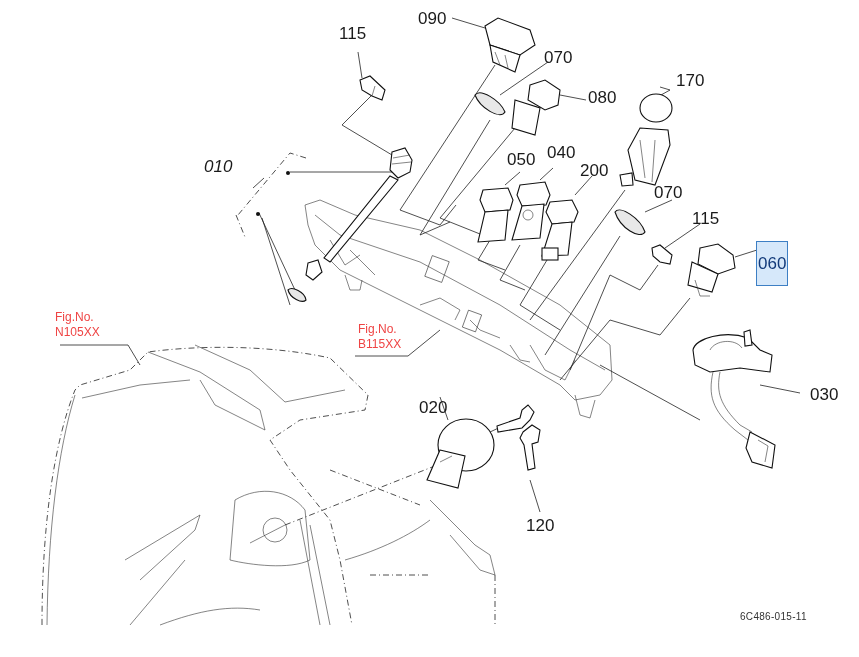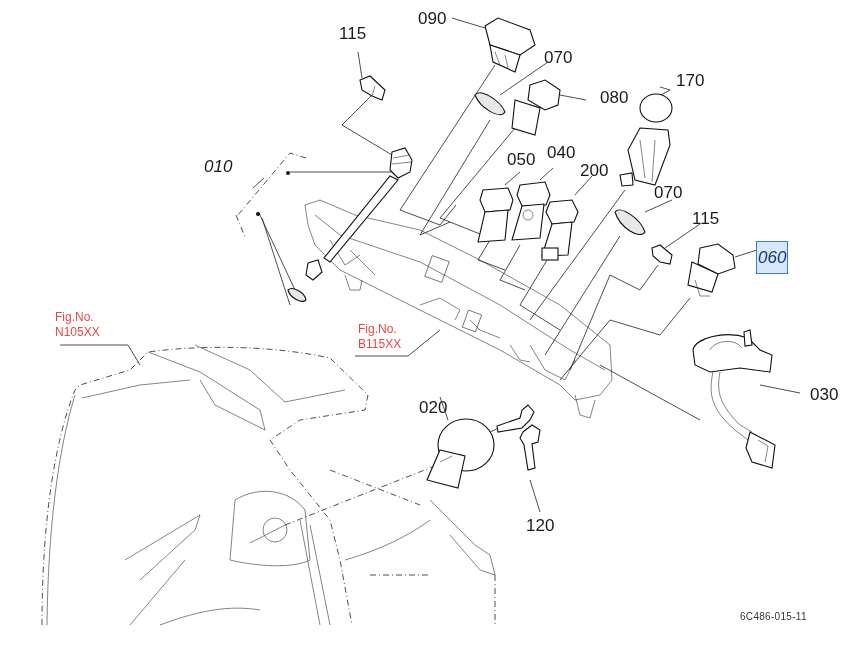--- a/index.html
+++ b/index.html
@@ -1,21 +1,21 @@
 <!DOCTYPE html>
 <html><head>
 <meta charset="utf-8">
 <style>
   html, body { margin: 0; padding: 0; background: #ffffff; }
   body { width: 859px; height: 657px; position: relative; overflow: hidden;
          font-family: "Liberation Sans", sans-serif; color: #1a1a1a; }
   #diagram { position: absolute; left: 0; top: 0; width: 859px; height: 657px; }
   .lbl { position: absolute; font-family: "Liberation Sans", sans-serif; font-size: 17px;
          color: #1a1a1a; line-height: 1; white-space: nowrap; cursor: pointer; }
-  .lbl.sel { background: #d6e8fa; outline: 1px solid #3d7fc4; color: #123a7a; padding: 7px 1px; font-style: italic; }
+  .lbl.sel { background: #d6e8fa; outline: 1px solid #3d7fc4; color: #123a7a; padding: 13px 1px; }
   .fig { position: absolute; font-size: 12px; line-height: 15px; color: #ef4444; white-space: nowrap; }
   .code { position: absolute; font-size: 10px; color: #333; letter-spacing: 0.3px; white-space: nowrap; text-align: center; }
   svg .ln { stroke: #222; stroke-width: 0.8; fill: none; }
   svg .dash { stroke: #222; stroke-width: 0.8; fill: none; stroke-dasharray: 6 3 1 3; }
   svg .part { stroke: #111; stroke-width: 1.1; fill: #fff; }
   svg .partg { stroke: #111; stroke-width: 1.1; fill: #e8e8e8; }
   svg .thin { stroke: #333; stroke-width: 0.6; fill: none; }
 </style>
 </head>
 <body>
@@ -172,21 +172,21 @@
   </g>
   <g>
     <path class="part" d="M497 426 L520 418 L522 410 L528 405 L534 412 L530 420 L522 428 L498 432 Z"></path>
     <path class="part" d="M523 432 L532 425 L540 430 L538 442 L532 444 L535 468 L528 470 L524 445 L520 438 Z"></path>
   </g>
 </svg>
 
 <div class="lbl" style="left:339px;top:25px;">115</div>
 <div class="lbl" style="left:418px;top:10px;">090</div>
 <div class="lbl" style="left:544px;top:49px;">070</div>
-<div class="lbl" style="left:600px;top:89px;">080</div>
+<div class="lbl" style="left:588px;top:89px;">080</div>
 <div class="lbl" style="left:676px;top:72px;">170</div>
 <div class="lbl" style="left:204px;top:158px;font-style:italic;">010</div>
 <div class="lbl" style="left:507px;top:151px;">050</div>
 <div class="lbl" style="left:547px;top:144px;">040</div>
 <div class="lbl" style="left:580px;top:162px;">200</div>
 <div class="lbl" style="left:654px;top:184px;">070</div>
 <div class="lbl" style="left:692px;top:210px;">115</div>
 <div class="lbl sel" style="left:757px;top:242px;">060</div>
 <div class="lbl" style="left:810px;top:386px;">030</div>
 <div class="lbl" style="left:419px;top:381px;margin-top:18px;">020</div>

